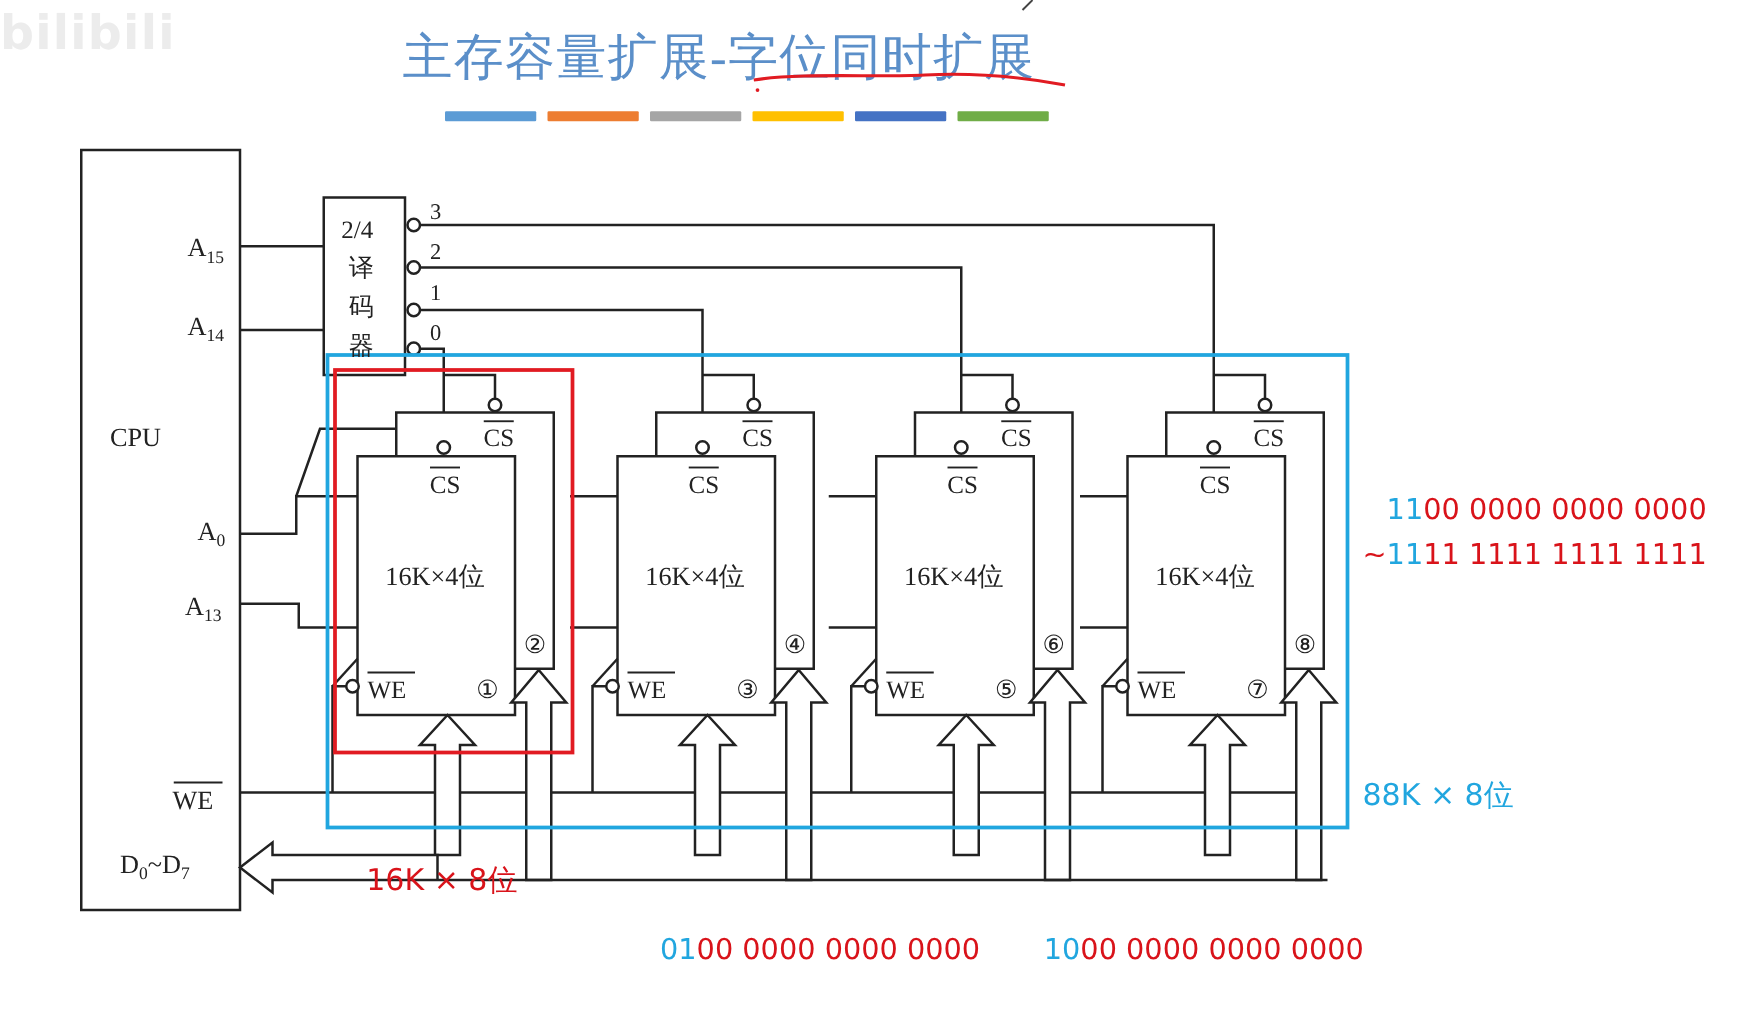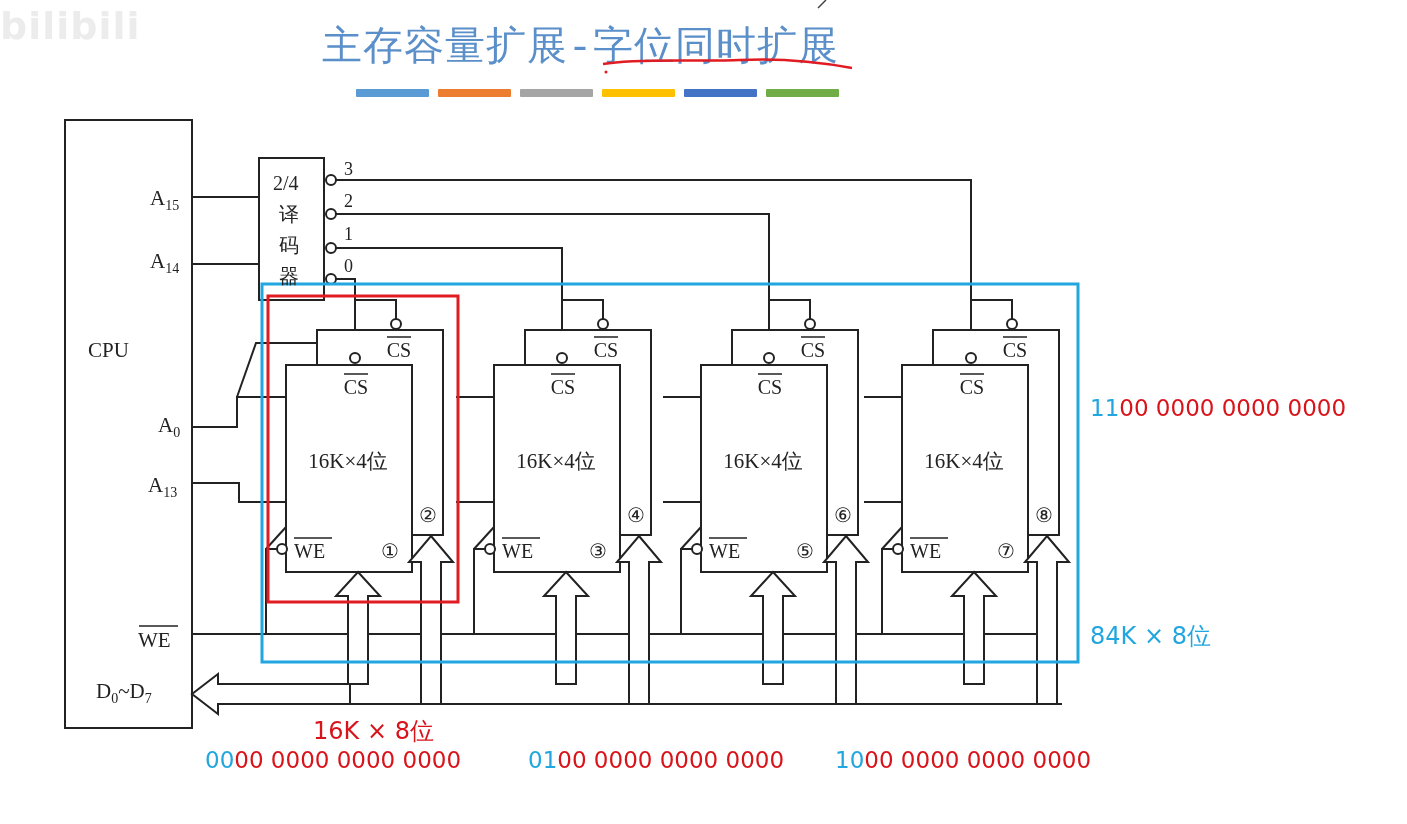--- a/index.html
+++ b/index.html
@@ -1,21 +1,21 @@
 <!DOCTYPE html>
 <html><head>
 <meta charset="utf-8">
 <style>
   html, body { margin:0; padding:0; background:#ffffff; }
   body { width:1407px; height:824px; position:relative; overflow:hidden;
          font-family:"DejaVu Serif","Liberation Serif",serif; }
   .abs { position:absolute; }
   .watermark { left:0; top:4px; font-family:"DejaVu Sans","Liberation Sans",sans-serif;
                font-size:38px; font-weight:bold; color:#ececec; letter-spacing:1px; }
-  .title { left:322px; top:18px; font-family:Liberation Mono, monospace;
+  .title { left:322px; top:18px; font-family:Liberation Serif, serif;
            font-size:40px; color:#5b8fc9; white-space:nowrap; letter-spacing:1px; }
   .color-bars { left:356px; top:89px; display:flex; gap:9px; }
   .color-bars span { display:block; width:73px; height:8px; border-radius:1px; }
   svg#diagram { position:absolute; left:0; top:0; }
   .lbl { font-family:"Liberation Serif","DejaVu Serif",serif; fill:#222; }
   .addr { font-family:"DejaVu Sans","Liberation Sans",sans-serif; font-size:23px;
           white-space:nowrap; position:absolute; line-height:36px; }
   .addr .hi { color:#21a6df; }
   .addr .lo { color:#d9131a; }
   .note-red { color:#d9131a; font-family:"DejaVu Sans","Liberation Sans",sans-serif; font-size:24px; }
@@ -182,27 +182,27 @@
   <text class="lbl" x="273" y="190" font-size="20">2/4</text>
   <text class="lbl" x="279" y="221" font-size="20">译</text>
   <text class="lbl" x="279" y="252" font-size="20">码</text>
   <text class="lbl" x="279" y="283" font-size="20">器</text>
   <text class="lbl" x="344" y="175" font-size="18">3</text>
   <text class="lbl" x="344" y="207" font-size="18">2</text>
   <text class="lbl" x="344" y="240" font-size="18">1</text>
   <text class="lbl" x="344" y="272" font-size="18">0</text>
 </svg>
 
-<div class="abs note-red" style="left:293px;top:715px;margin-left:20px;">16K × 8位</div>
-<div class="abs note-blue" style="left:1090px;top:620px;">84K × 8位</div>
+<div class="abs note-red" style="left:293px;top:688px;">16K × 8位</div>
+<div class="abs note-blue" style="left:1090px;top:620px;">88K × 8位</div>
 
 <div class="addr" style="left:205px;top:742px;">
-  <div><span class="hi">00</span><span class="lo">00 0000 0000 0000</span></div>
 </div>
 <div class="addr" style="left:528px;top:742px;">
   <div style="padding-left:0"><span class="hi">01</span><span class="lo">00 0000 0000 0000</span></div>
 </div>
 <div class="addr" style="left:835px;top:742px;text-align:center;">
   <div><span class="hi">10</span><span class="lo">00 0000 0000 0000</span></div>
 </div>
 <div class="addr" style="left:1090px;top:390px;text-align:right;">
   <div><span class="hi">11</span><span class="lo">00 0000 0000 0000</span></div>
+  <div><span class="lo">~</span><span class="hi">11</span><span class="lo">11 1111 1111 1111</span></div>
 </div>
 
 </body></html>

